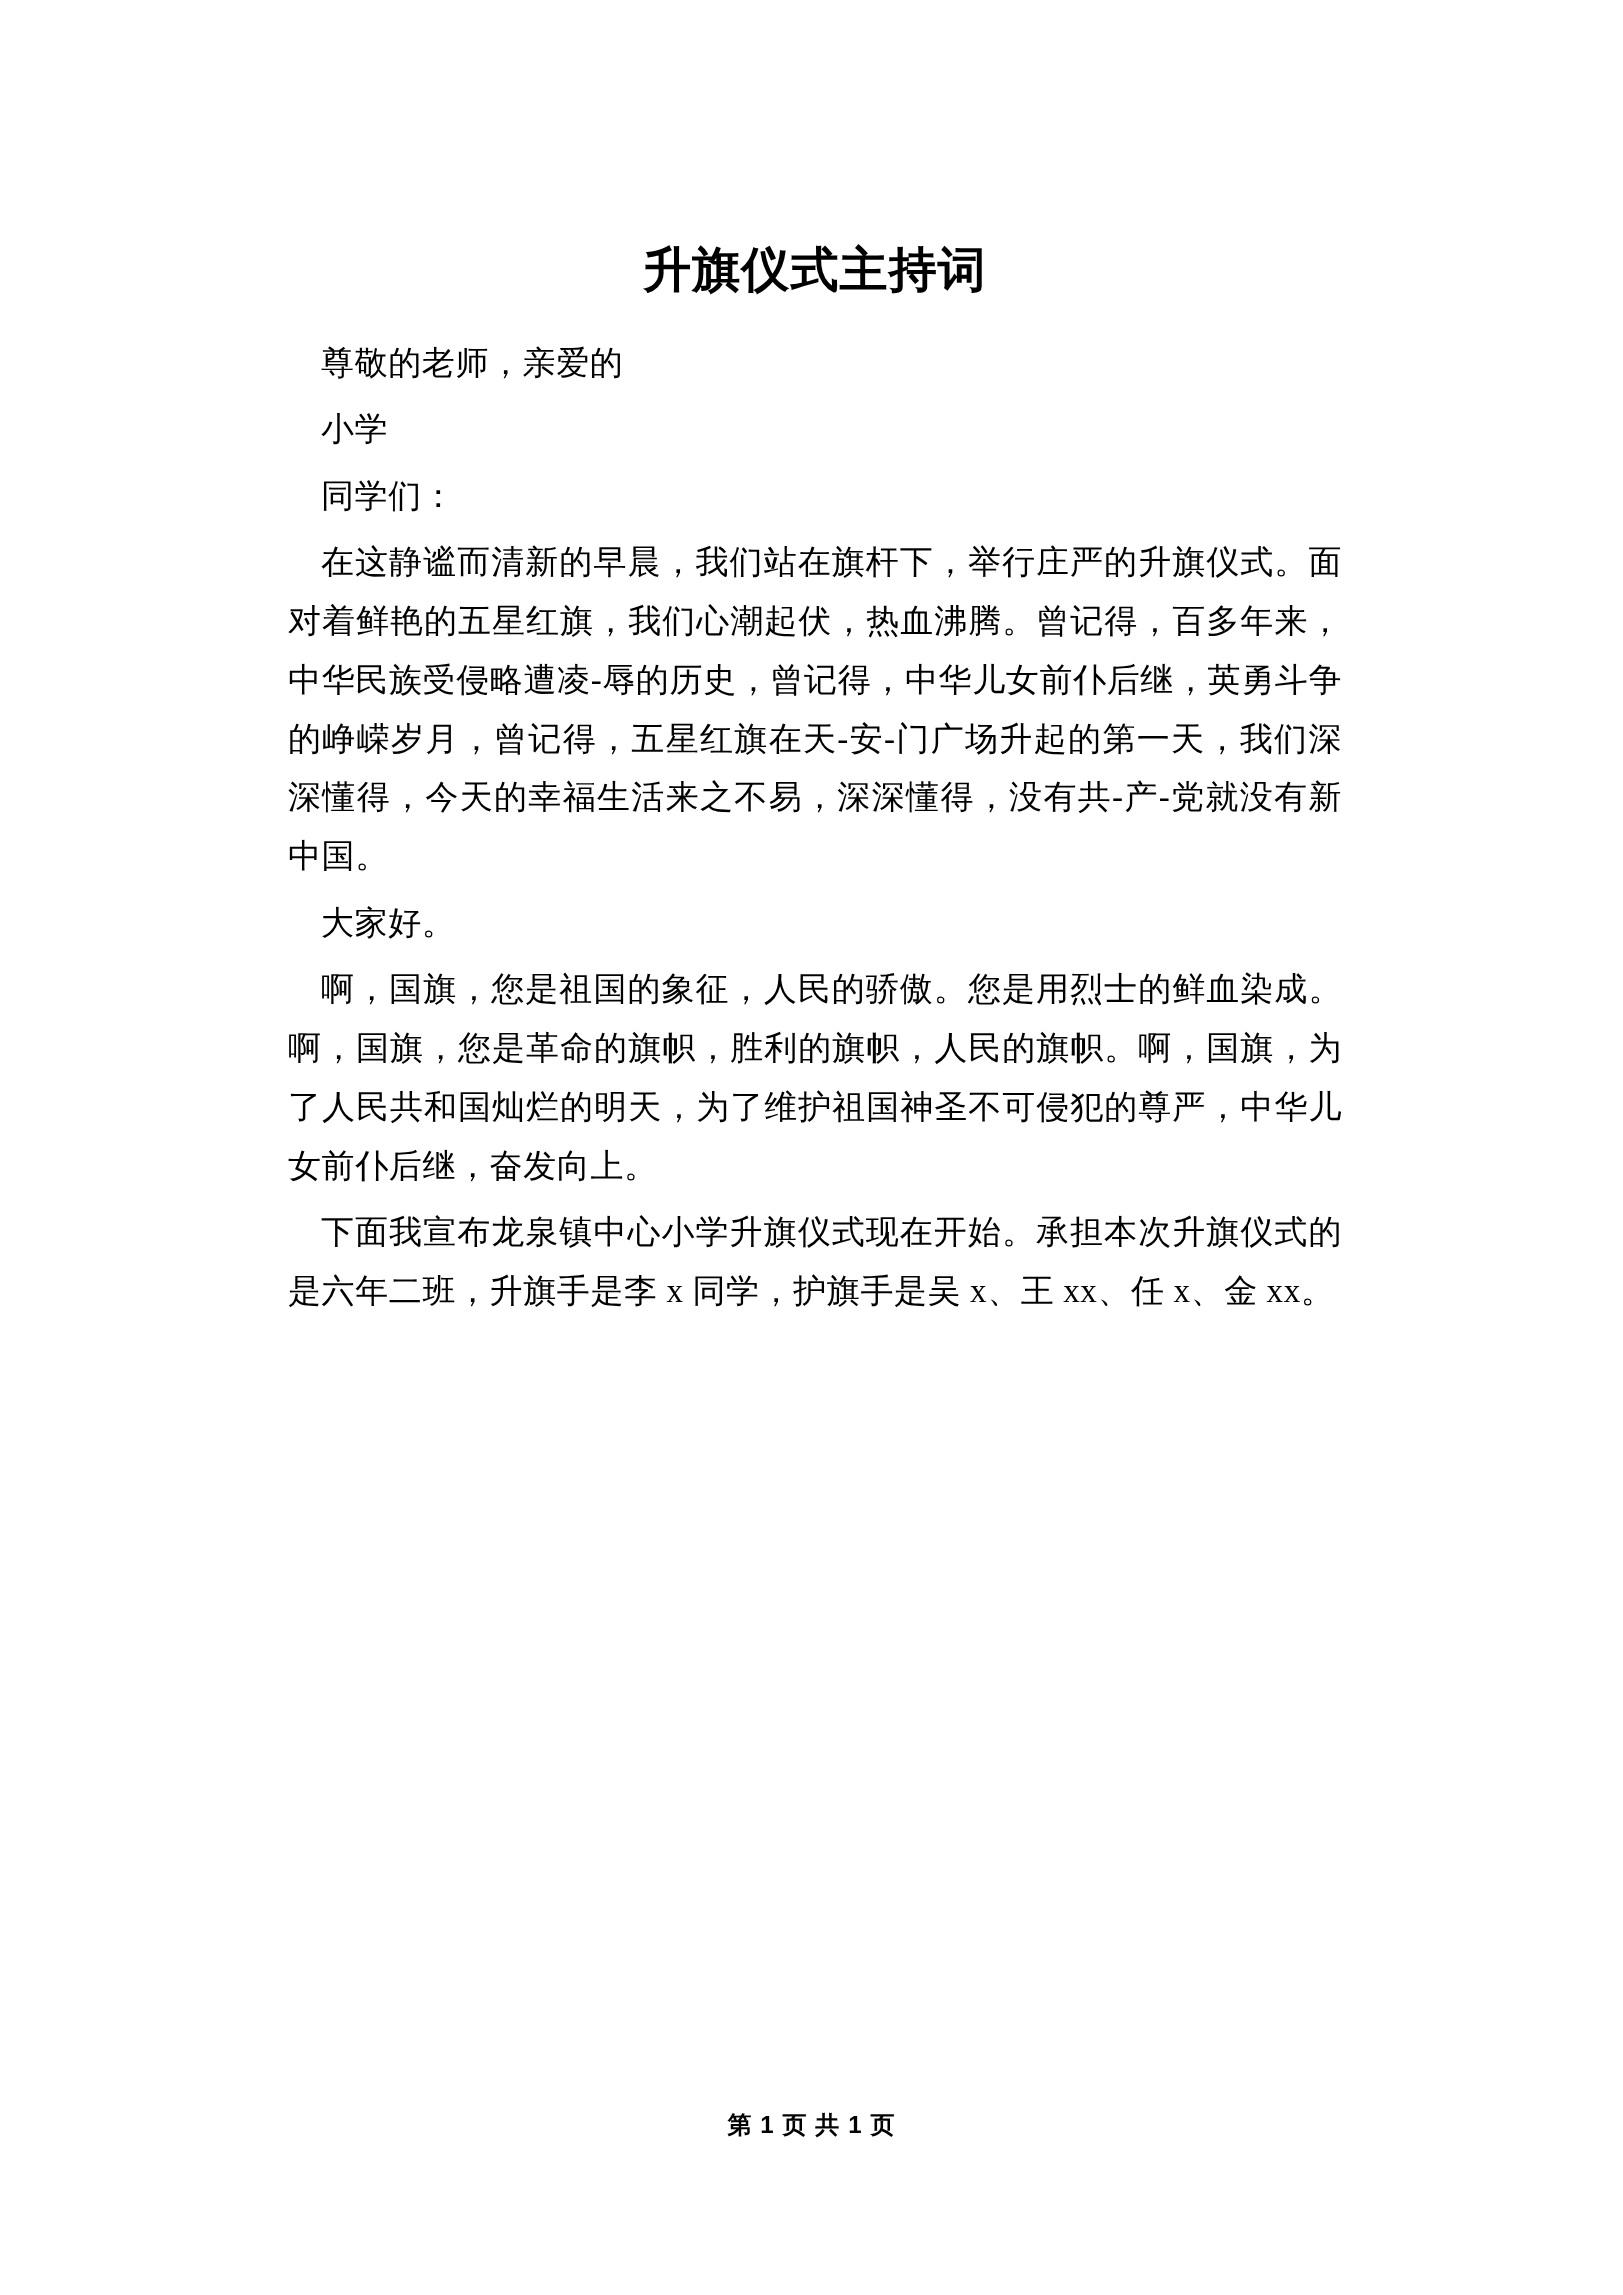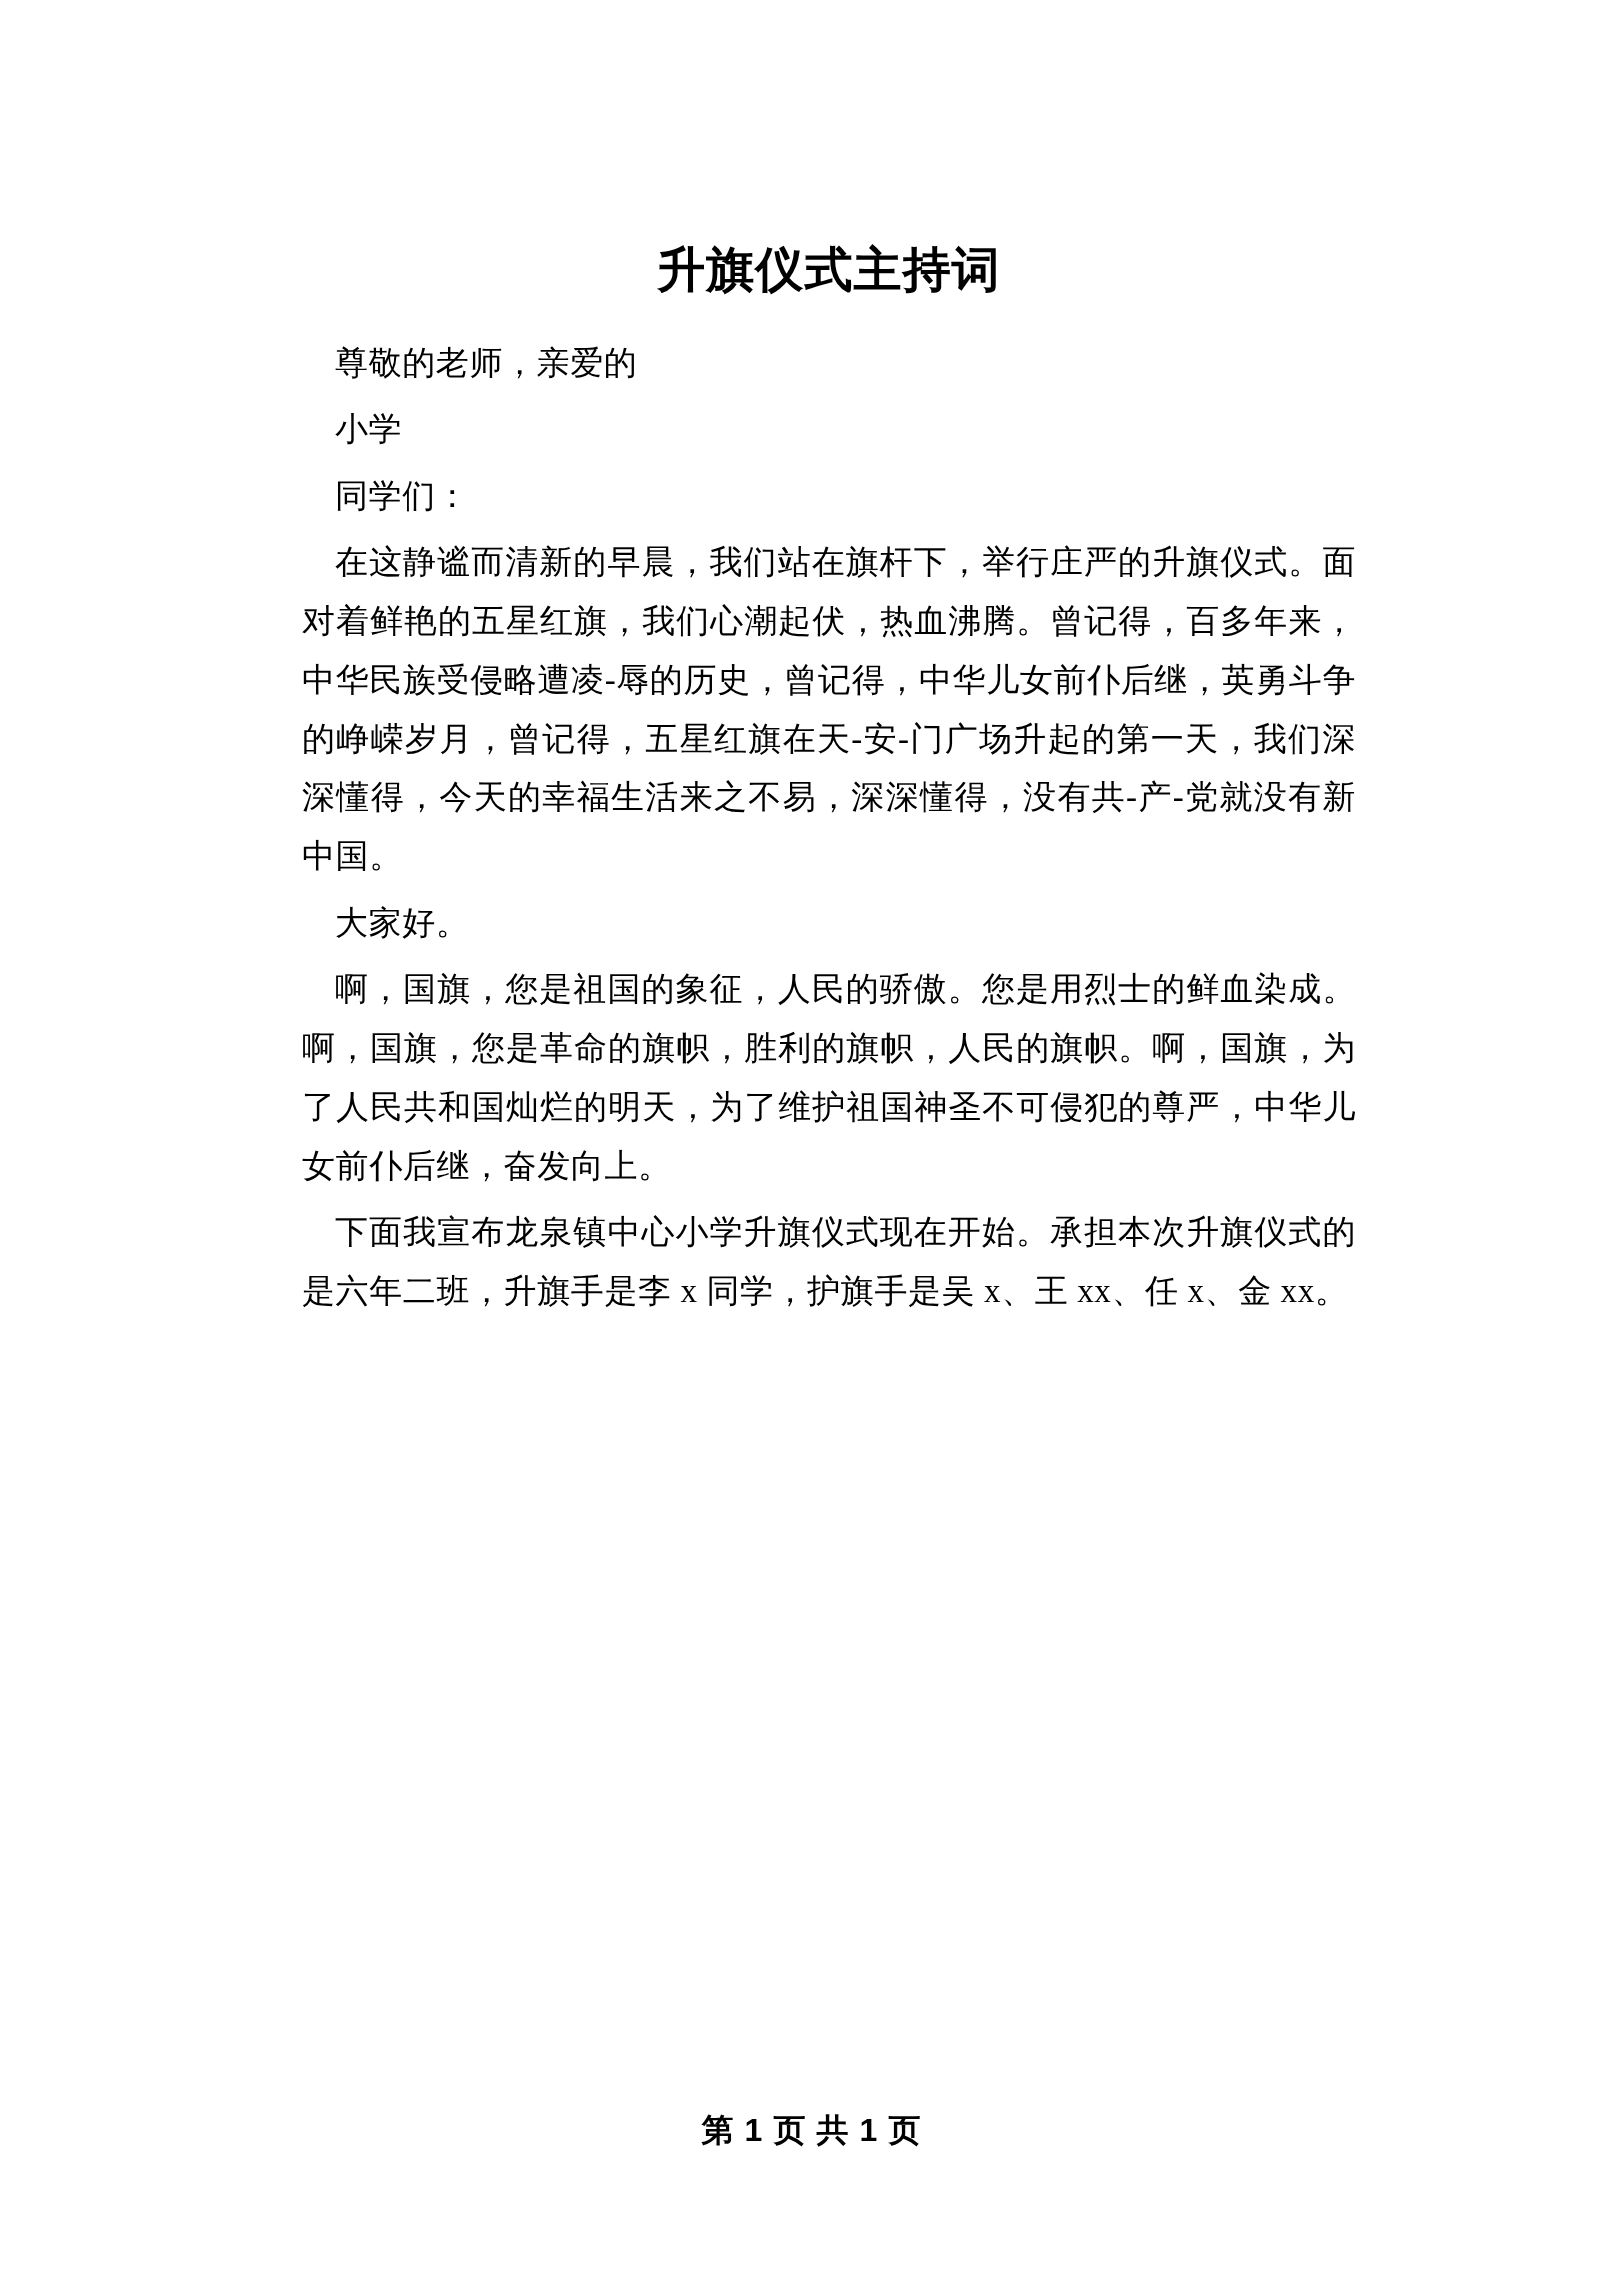--- a/index.html
+++ b/index.html
@@ -14,21 +14,21 @@
   .page {
     width: 1623px;
     height: 2295px;
     box-sizing: border-box;
     background: #ffffff;
     position: relative;
     overflow: hidden;
   }
   .content {
     position: absolute;
-    left: 302px;
+    left: 288px;
     top: 241px;
     width: 1054px;
   }
   .doc-title {
     text-align: center;
     font-size: 48px;
     font-weight: bold;
     letter-spacing: 1.1px;
     margin: 0 0 35px 0;
     line-height: 1.2;
@@ -44,21 +44,21 @@
   }
   .indent {
     text-indent: 33px;
   }
   .footer {
     position: absolute;
     left: 0;
     right: 0;
     top: 2109px;
     text-align: center;
-    font-size: 32px;
+    font-size: 24px;
     font-weight: bold;
     letter-spacing: 1.1px;
     font-family: "Liberation Sans", sans-serif;
   }
 </style>
 </head>
 <body>
 
 <div class="page">
   <div class="content">

